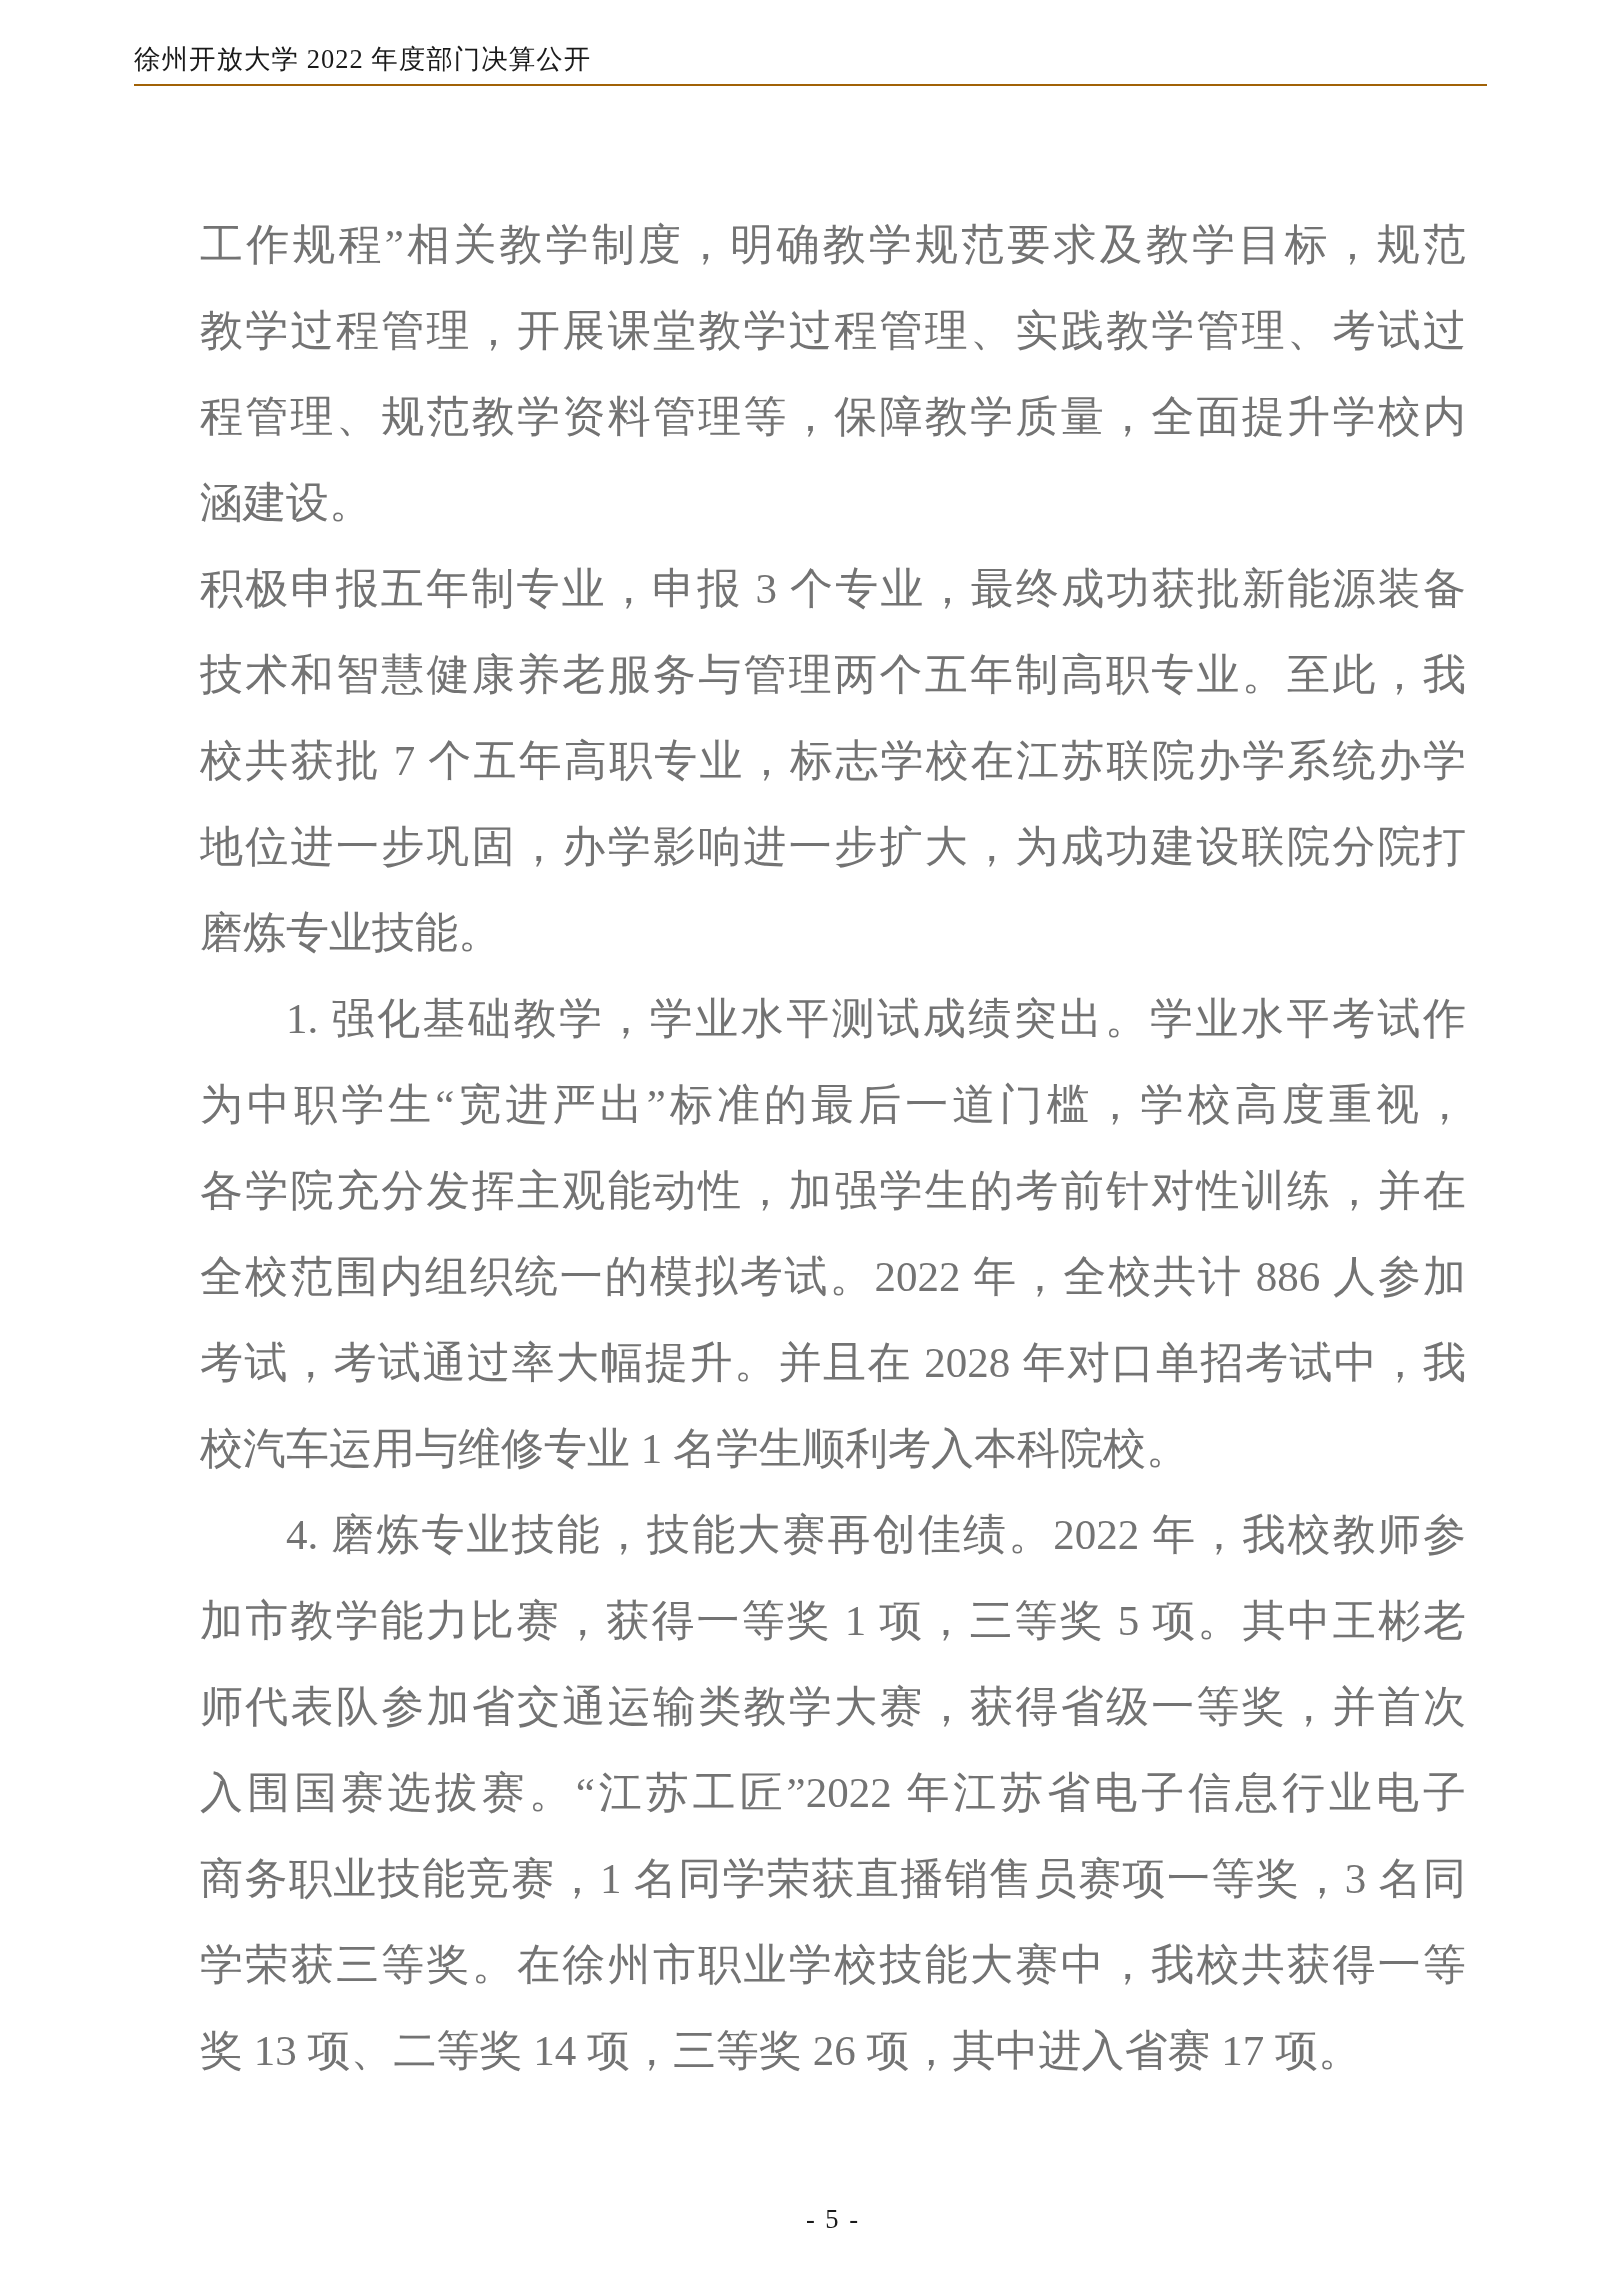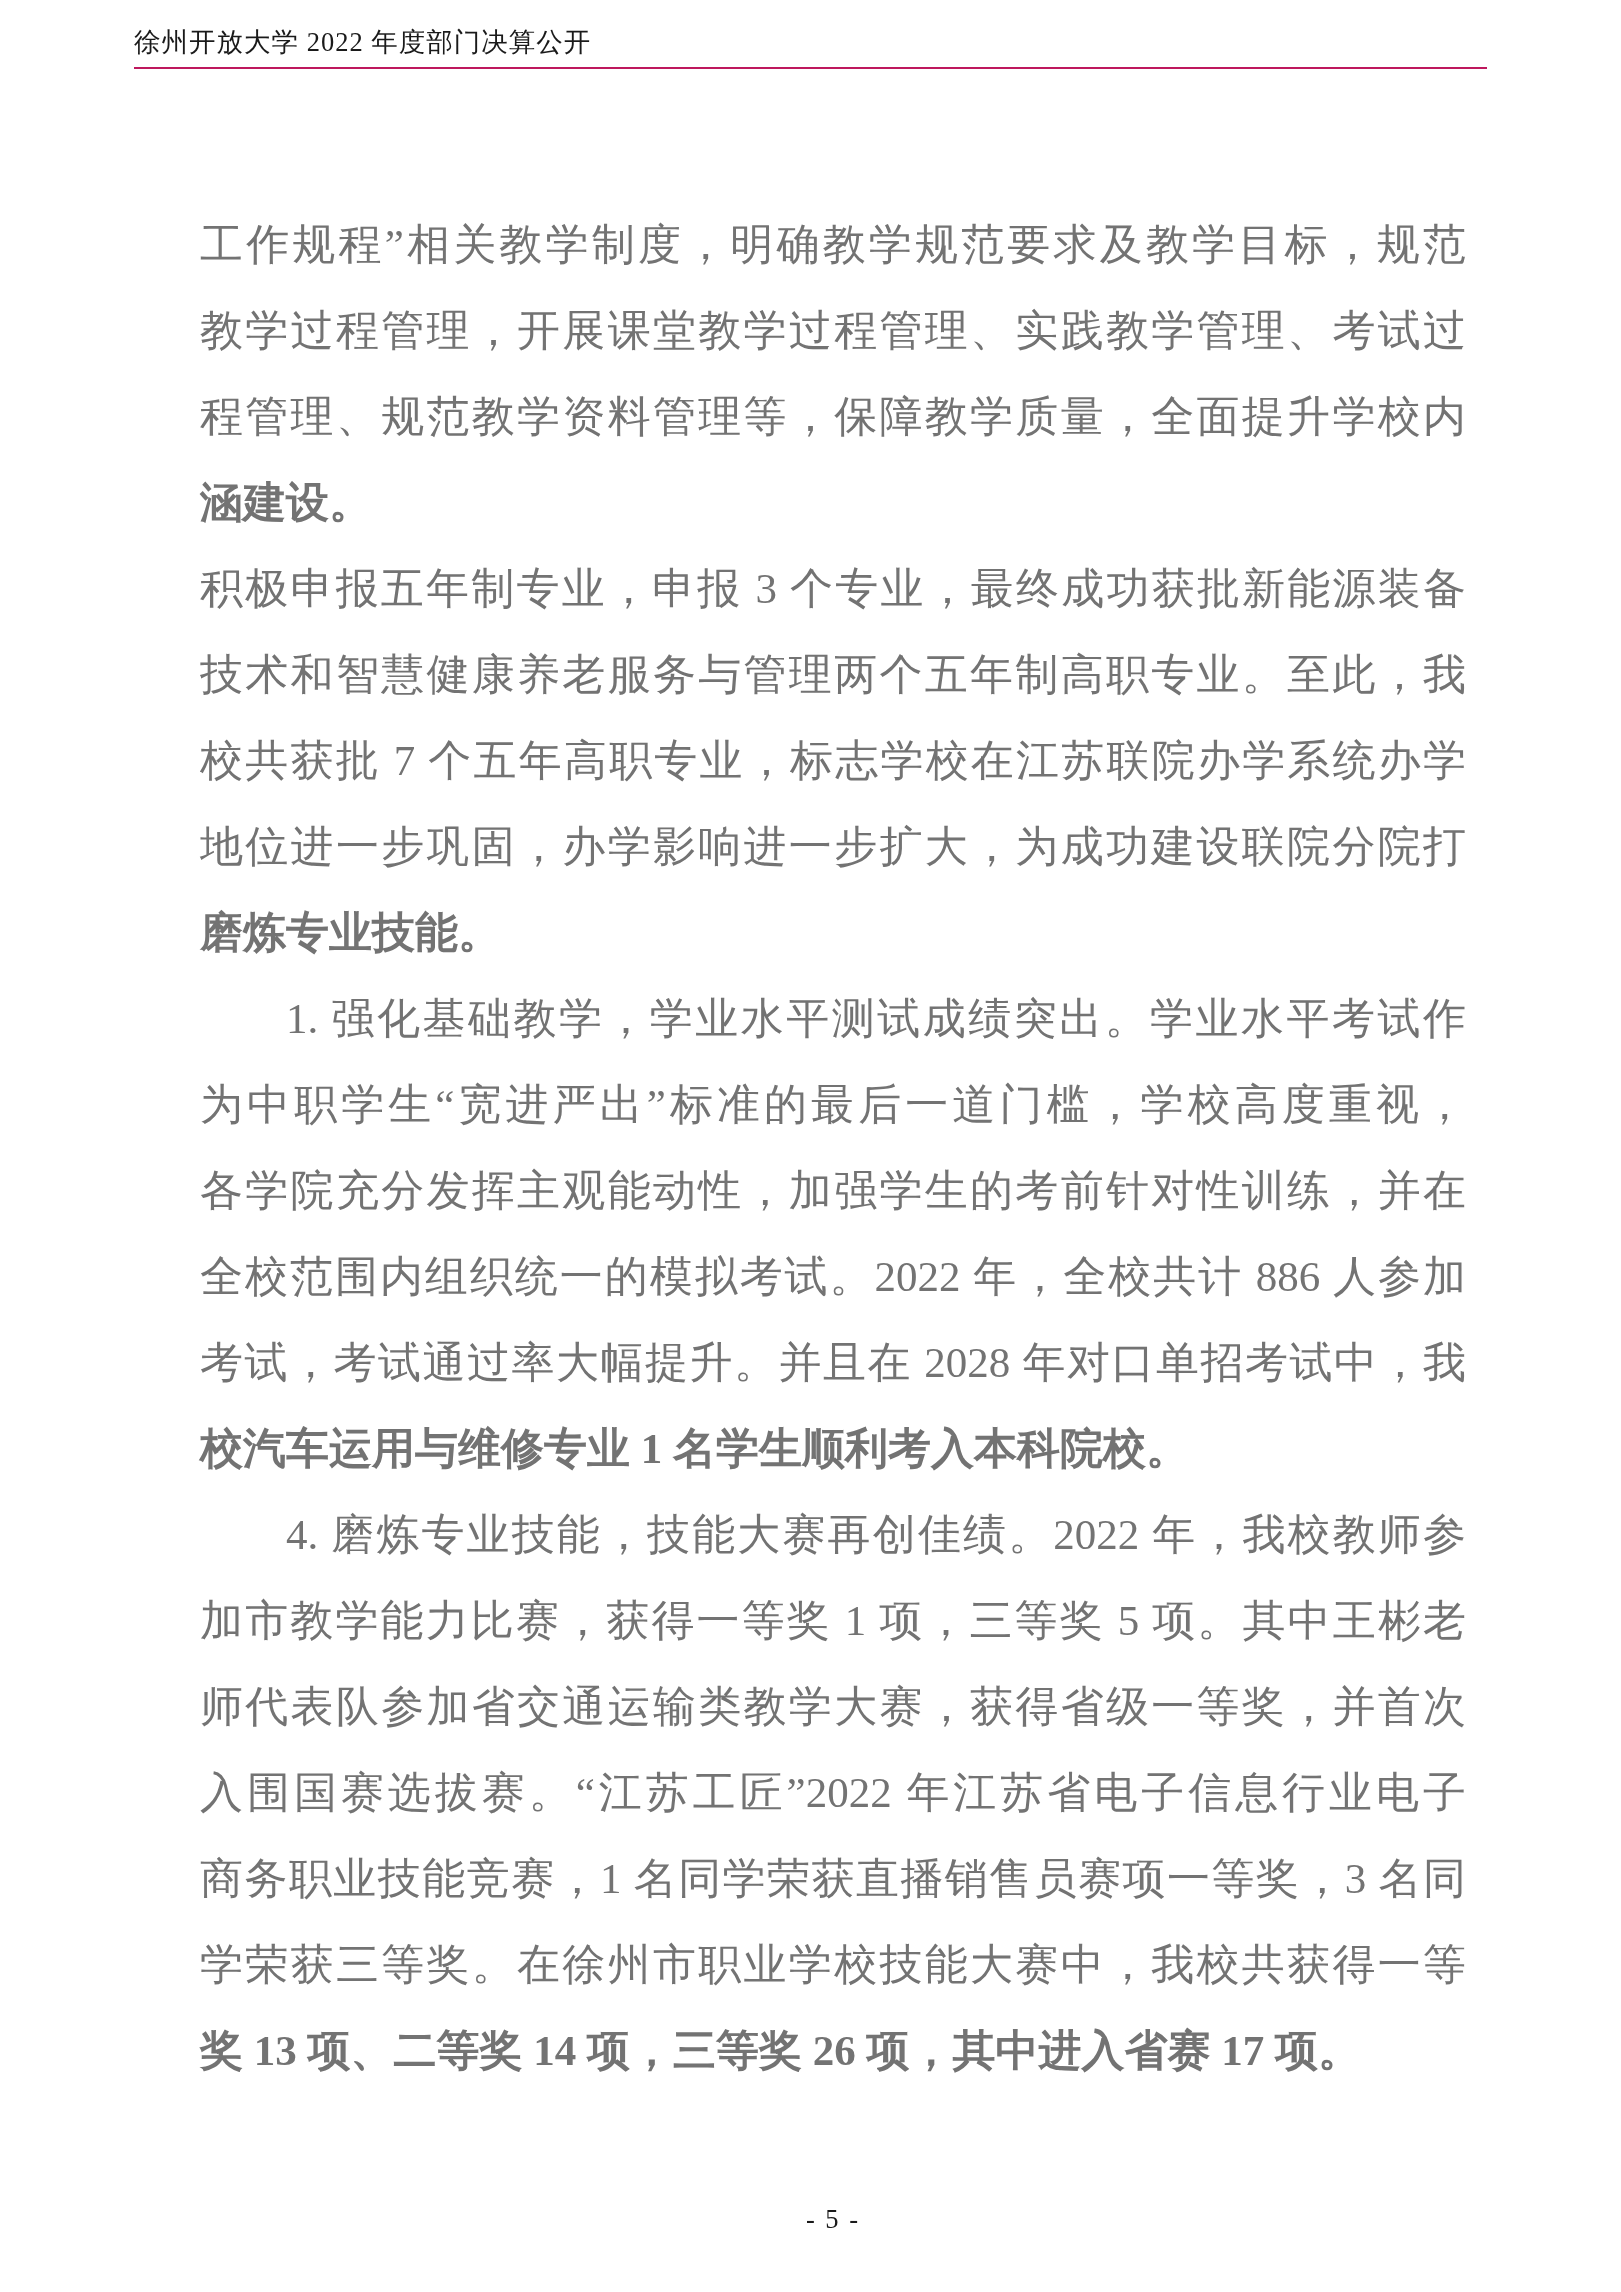--- a/index.html
+++ b/index.html
@@ -11,25 +11,25 @@
     width: 1621px;
     height: 2293px;
     position: relative;
     font-family: "Liberation Serif", serif;
     color: #1a1a1a;
   }
   .page-header {
     position: absolute;
     left: 134px;
     right: 134px;
-    top: 26px;
+    top: 43px;
     font-size: 26.5px;
     line-height: 33px;
     padding-bottom: 7.8px;
-    border-bottom: 2px solid #be185d;
+    border-bottom: 2px solid #a16207;
     color: #1a1a1a;
     letter-spacing: 1px;
   }
   .doc-body {
     position: absolute;
     left: 200px;
     width: 1266px;
     top: 202px;
   }
   .line {
@@ -38,21 +38,20 @@
     font-size: 43px;
     color: #737373;
     text-align: justify;
     text-align-last: justify;
     white-space: nowrap;
     overflow: visible;
   }
   .line.para-end {
     text-align: left;
     text-align-last: left;
-    font-weight: bold;
   }
   .line.indent {
     text-indent: 86px;
   }
   .page-footer {
     position: absolute;
     left: 200px;
     width: 1266px;
     top: 2203px;
     text-align: center;

